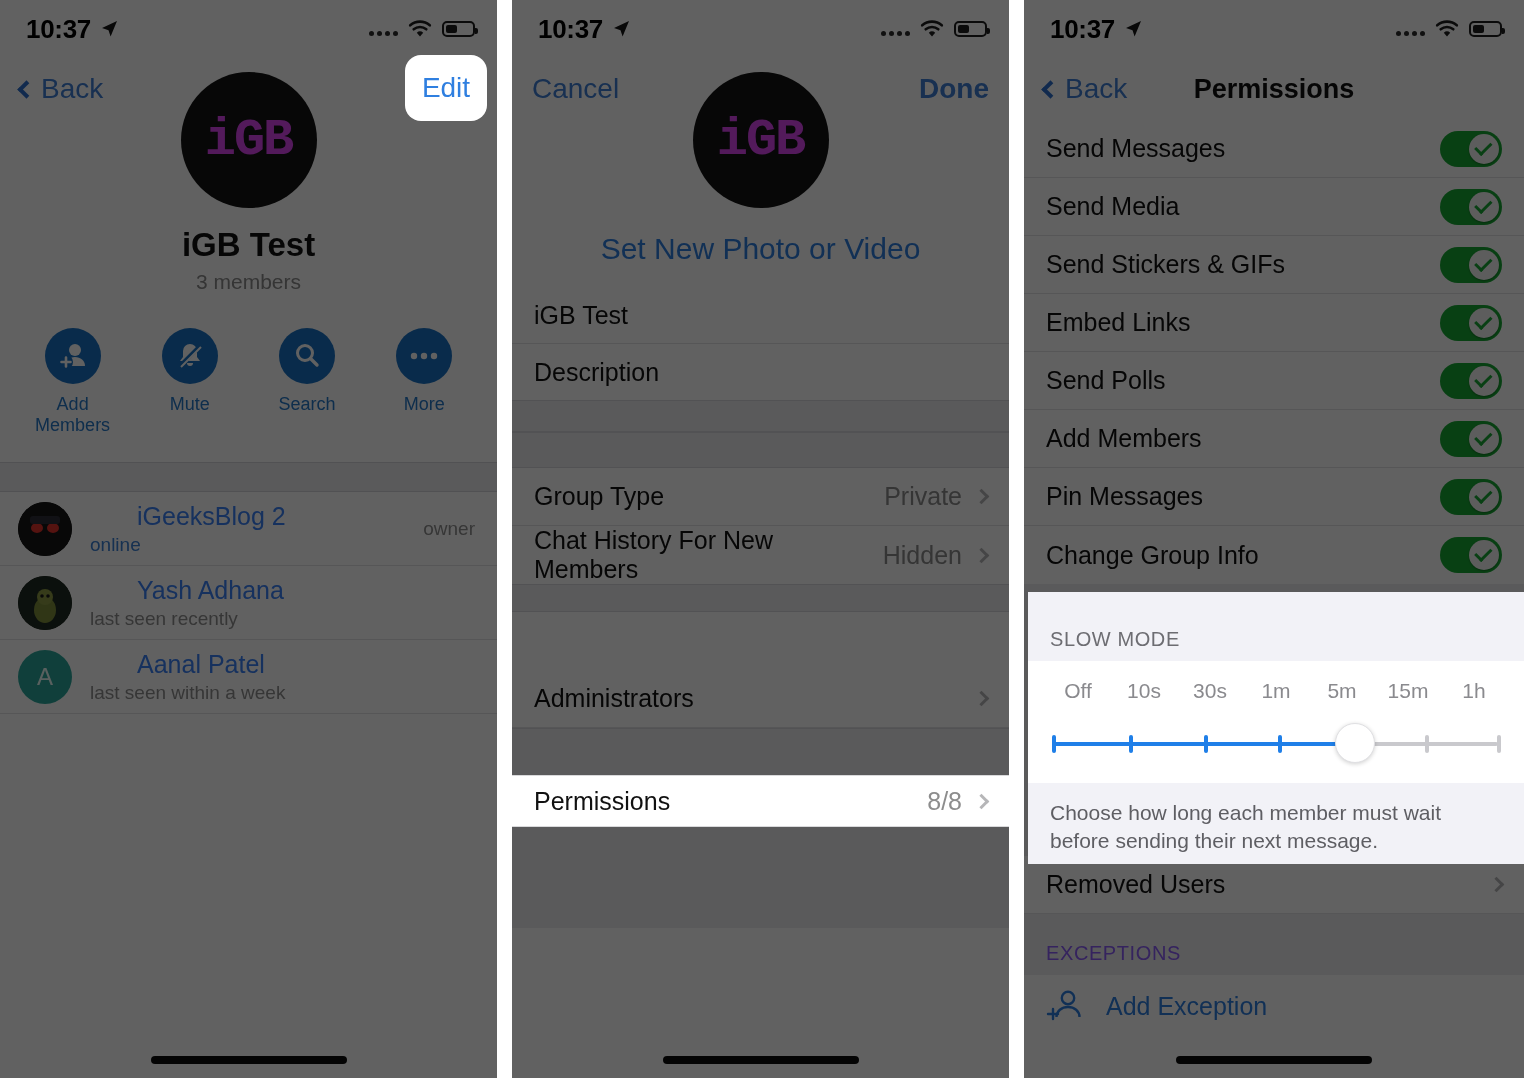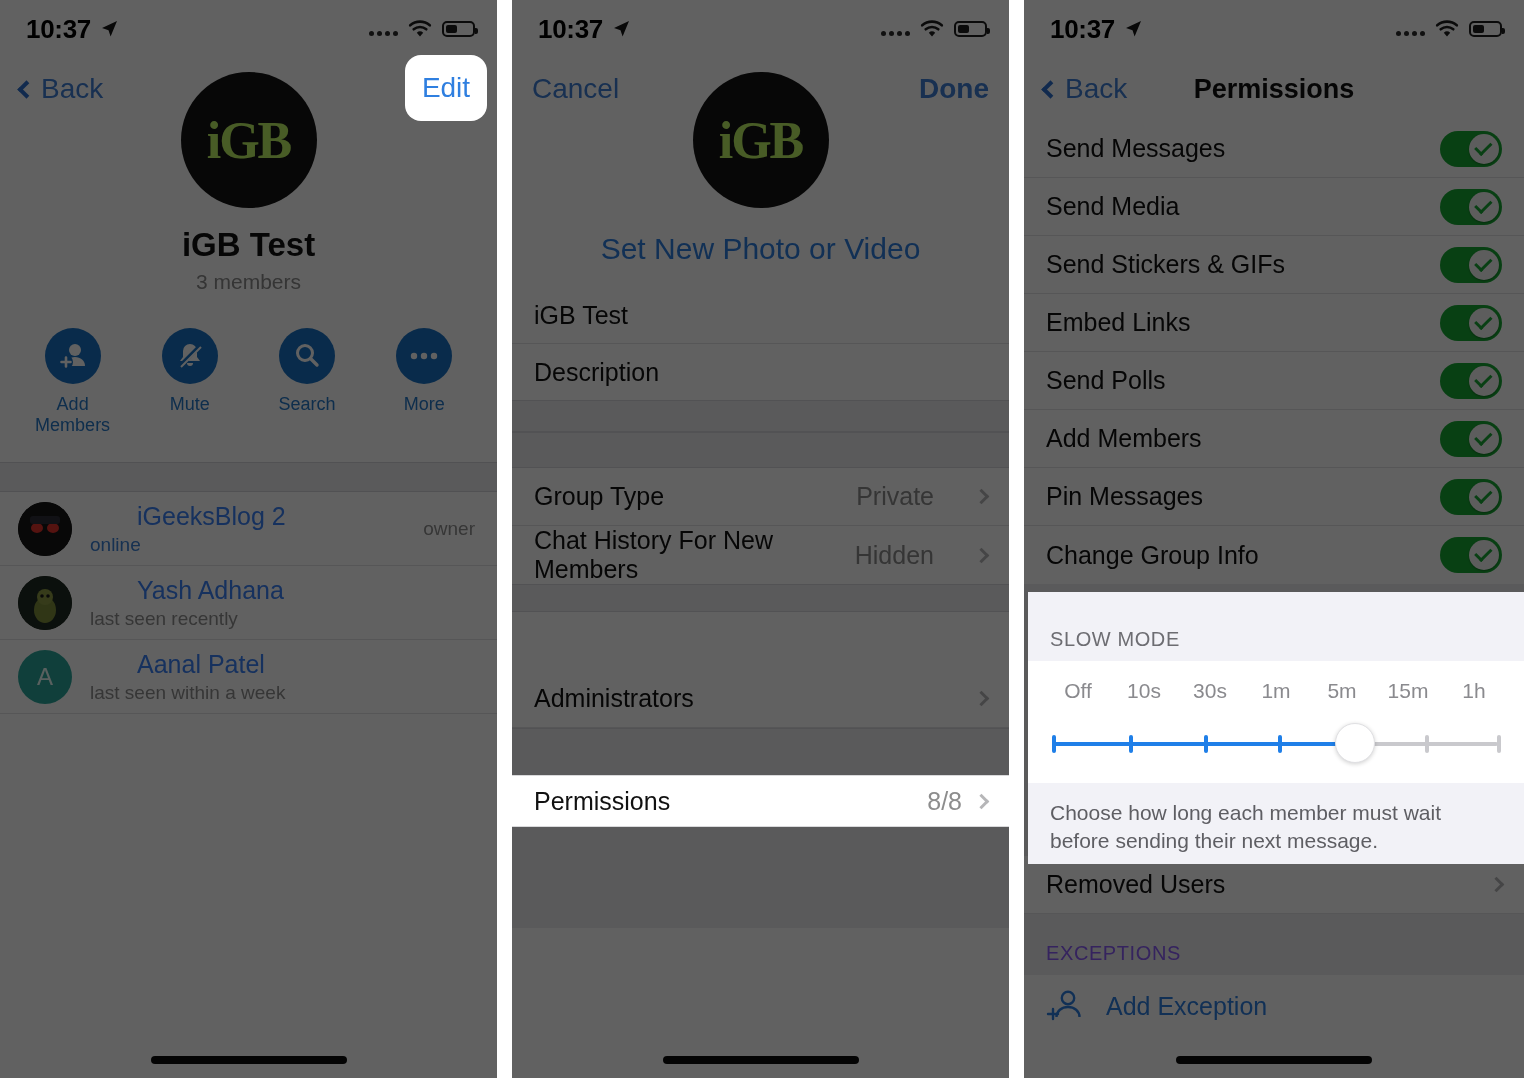--- a/index.html
+++ b/index.html
@@ -103,22 +103,22 @@
   
   .p1 .body { background: #ffffff; height: calc(1078px - 58px - 62px); }
   .avatar-big {
     width: 136px; height: 136px; border-radius: 50%;
     background: #141414;
     margin: -48px auto 0;
     display: flex; align-items: center; justify-content: center;
     position: relative; z-index: 5;
   }
   .avatar-big .logo {
-    color: #bef264; font-size: 52px; font-weight: bold;
-    letter-spacing: -2px; font-family: Liberation Serif, serif;
+    color: #d946ef; font-size: 52px; font-weight: bold;
+    letter-spacing: -2px; font-family: Liberation Mono, monospace;
   }
   .grp-name { text-align: center; font-size: 33px; font-weight: bold; color: #111; margin-top: 18px; }
   .grp-sub { text-align: center; font-size: 21px; color: #8b8b8b; margin-top: 6px; }
 
   .actions {
     display: flex; justify-content: space-around;
     margin-top: 34px; padding: 0 14px;
   }
   .action { width: 110px; text-align: center; }
   .action .circ {
@@ -142,21 +142,20 @@
   .m-role { position: absolute; right: 22px; top: 50%; transform: translateY(-50%); font-size: 19px; color: #8f8f8f; }
 
   
   .grp-gap { background: #ececf0; }
   .row {
     display: flex; align-items: center;
     height: 58px; padding: 0 22px;
     background: #ffffff;
     border-bottom: 1px solid #e3e3e5;
     position: relative;
-    gap: 28px;
   }
   .row:last-child { border-bottom: none; }
   .row .k { font-size: 25px; color: #111; }
   .row .v { margin-left: auto; font-size: 25px; color: #8d8d8d; }
   .chev-right {
     width: 11px; height: 11px; flex: none;
     border-top: 3px solid #b6b6b8; border-right: 3px solid #b6b6b8;
     transform: rotate(45deg); margin-left: 14px;
   }
   .placeholder { color: #b9b9bc; }

